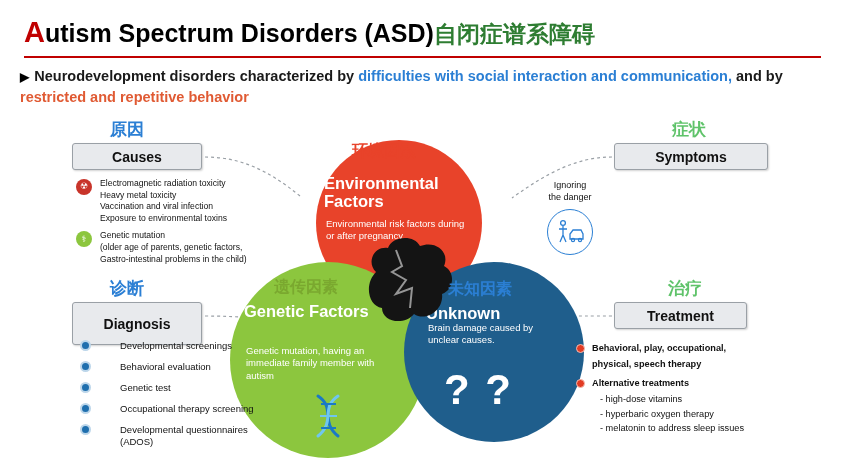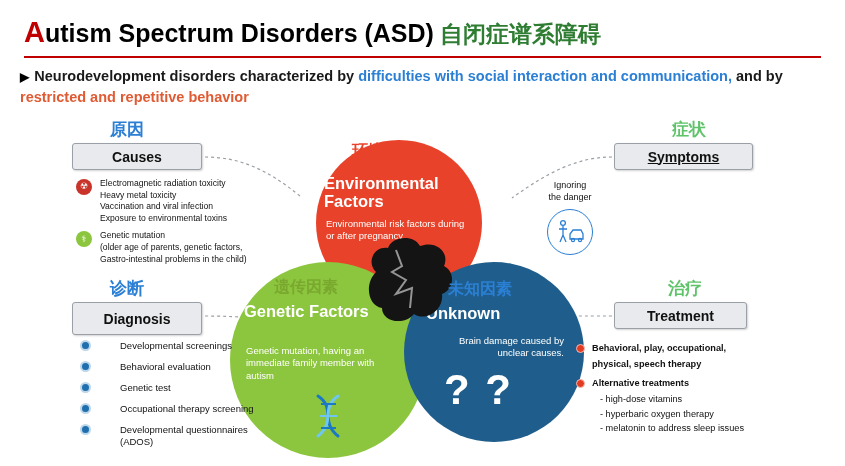--- a/index.html
+++ b/index.html
@@ -24,21 +24,21 @@
     white-space: nowrap;
   }
   #title .cap {
     color: #c00000;
     font-size: 29px;
   }
   #title .en { color: #000000; }
   #title .cn {
     color: #2e7d32;
     font-size: 23px;
-    margin-left: 6px;
+    margin-left: 0;
   }
   #title-rule {
     position: absolute;
     left: 24px;
     top: 56px;
     width: 797px;
     height: 2px;
     background: #c00000;
   }
 
@@ -85,21 +85,21 @@
   }
   .circle-desc {
     font-size: 9.5px;
     line-height: 1.3;
   }
   #circle-environmental .circle-title { position:absolute; left:8px; top:34px; width:150px; font-size: 16.5px; text-align:left; }
   #circle-environmental .circle-desc  { position:absolute; left:10px; top:78px; width:146px; text-align:left; }
   #circle-genetic .circle-title { position:absolute; left:14px; top:40px; width:168px; font-size: 16.5px; text-align:left; }
   #circle-genetic .circle-desc  { position:absolute; left:16px; top:83px; width:150px; text-align:left; }
   #circle-unknown .circle-title { position:absolute; left:22px; top:42px; width:150px; font-size: 16.5px; text-align:left; }
-  #circle-unknown .circle-desc  { position:absolute; left:24px; top:73px; width:136px; text-align:right; }
+  #circle-unknown .circle-desc  { position:absolute; left:24px; top:60px; width:136px; text-align:left; }
 
   .qmarks {
     position: absolute;
     left: 40px; top: 104px;
     font-size: 42px;
     font-weight: bold;
     color: #ffffff;
     letter-spacing: 2px;
   }
 
@@ -122,22 +122,22 @@
     border-radius: 3px;
     font-weight: bold;
     font-size: 14px;
     color: #111;
     display: flex;
     align-items: center;
     justify-content: center;
     box-shadow: 1px 1px 2px rgba(0,0,0,0.18);
   }
   #box-causes    { left: 72px;  top: 143px; width: 130px; height: 27px; }
-  #box-diagnosis { left: 72px;  top: 302px; width: 130px; height: 33px; }
-  #box-symptoms  { left: 614px; top: 143px; width: 139px; height: 27px; text-decoration: underline; }
+  #box-diagnosis { left: 72px;  top: 302px; width: 130px; height: 43px; }
+  #box-symptoms  { left: 614px; top: 143px; width: 154px; height: 27px; }
   #box-treatment { left: 614px; top: 302px; width: 133px; height: 27px; }
 
   .cn-head {
     position: absolute;
     font-size: 17px;
     font-weight: bold;
     white-space: nowrap;
   }
   #cn-causes    { left: 110px; top: 118px; color: #2b7fd4; }
   #cn-diagnosis { left: 110px; top: 277px; color: #2b7fd4; }

